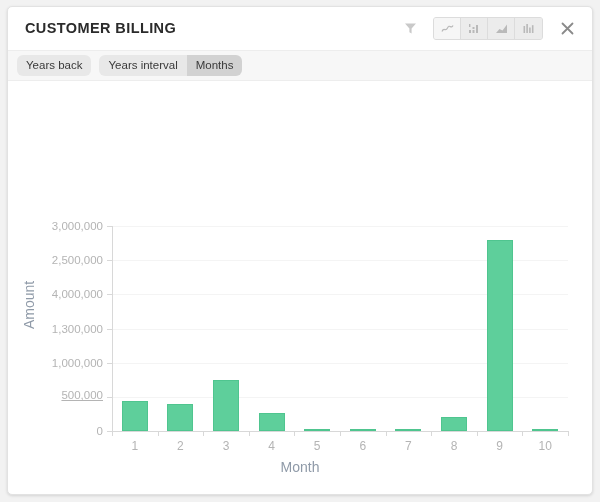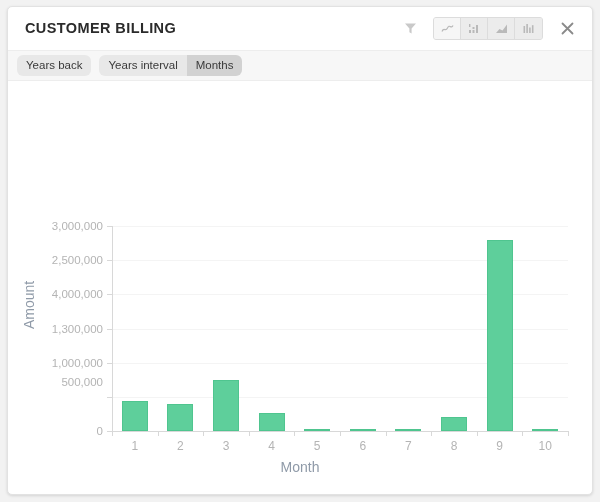--- a/index.html
+++ b/index.html
@@ -297,21 +297,21 @@
           <div class="gridline" style="top: 136.667px;"></div>
           <div class="gridline" style="top: 102.5px;"></div>
           <div class="gridline" style="top: 68.3333px;"></div>
           <div class="gridline" style="top: 34.1667px;"></div>
           <div class="gridline" style="top: 0px;"></div>
         </div>
       <div id="ytick-layer">
           <div class="y-tick" style="top: 205px;"></div>
           <div class="y-label" style="top: 205px;">0</div>
           <div class="y-tick" style="top: 170.833px;"></div>
-          <div class="y-label" style="top: 156px;">500,000</div>
+          <div class="y-label" style="top: 169px; text-decoration: underline;">500,000</div>
           <div class="y-tick" style="top: 136.667px;"></div>
           <div class="y-label" style="top: 136.667px;">1,000,000</div>
           <div class="y-tick" style="top: 102.5px;"></div>
           <div class="y-label" style="top: 102.5px;">1,300,000</div>
           <div class="y-tick" style="top: 68.3333px;"></div>
           <div class="y-label" style="top: 68.3333px;">4,000,000</div>
           <div class="y-tick" style="top: 34.1667px;"></div>
           <div class="y-label" style="top: 34.1667px;">2,500,000</div>
           <div class="y-tick" style="top: 0px;"></div>
           <div class="y-label" style="top: 0px;">3,000,000</div>

